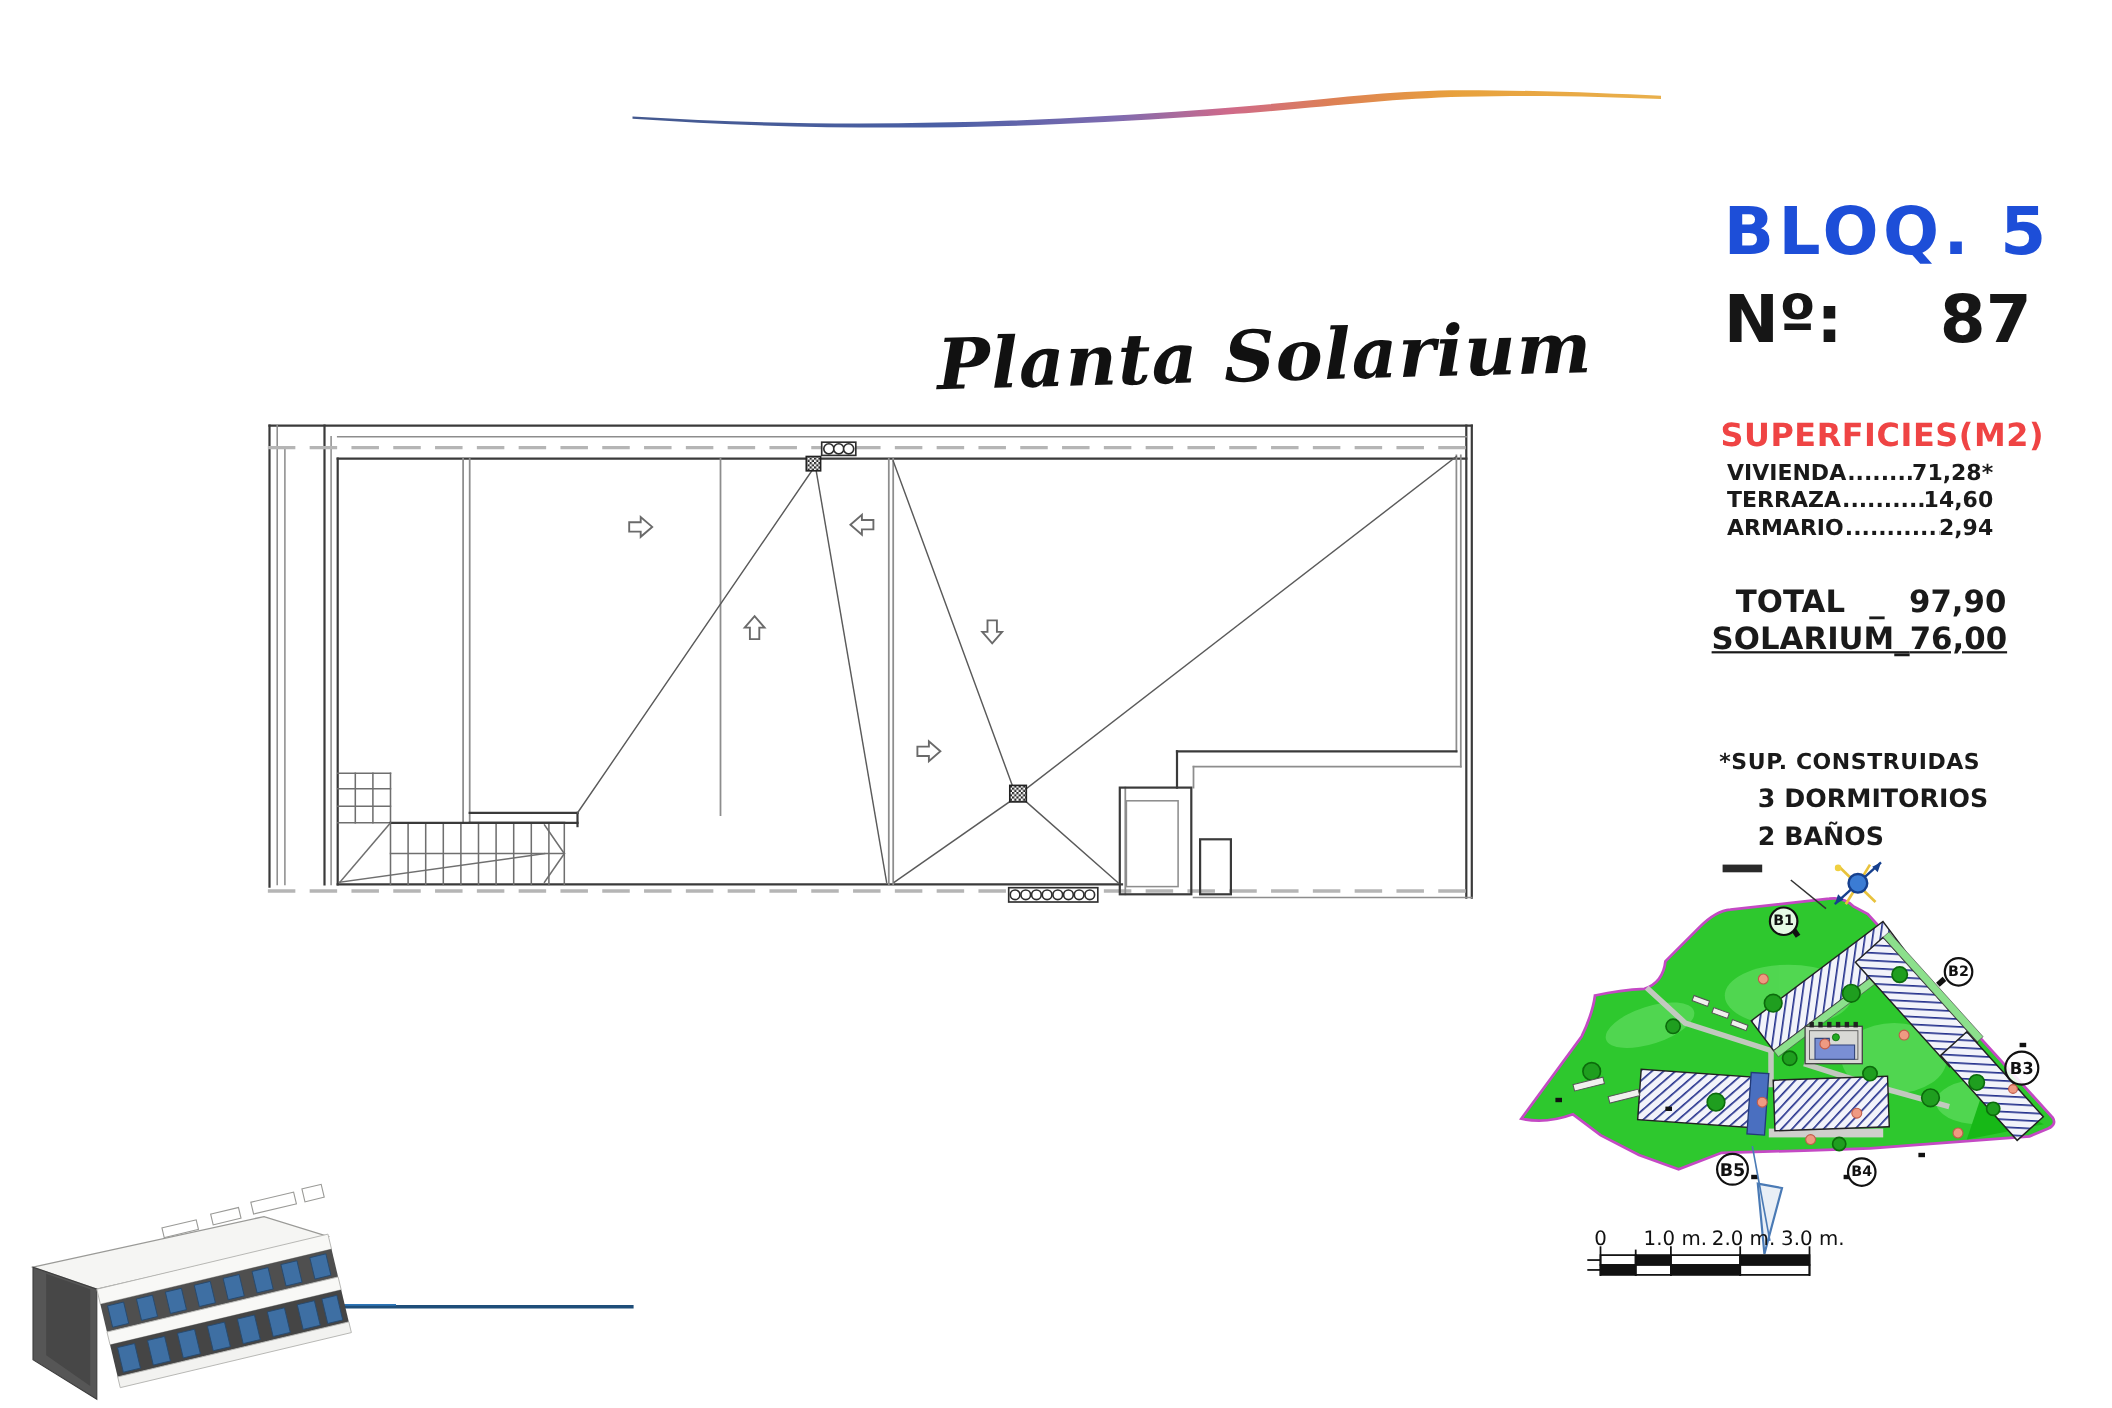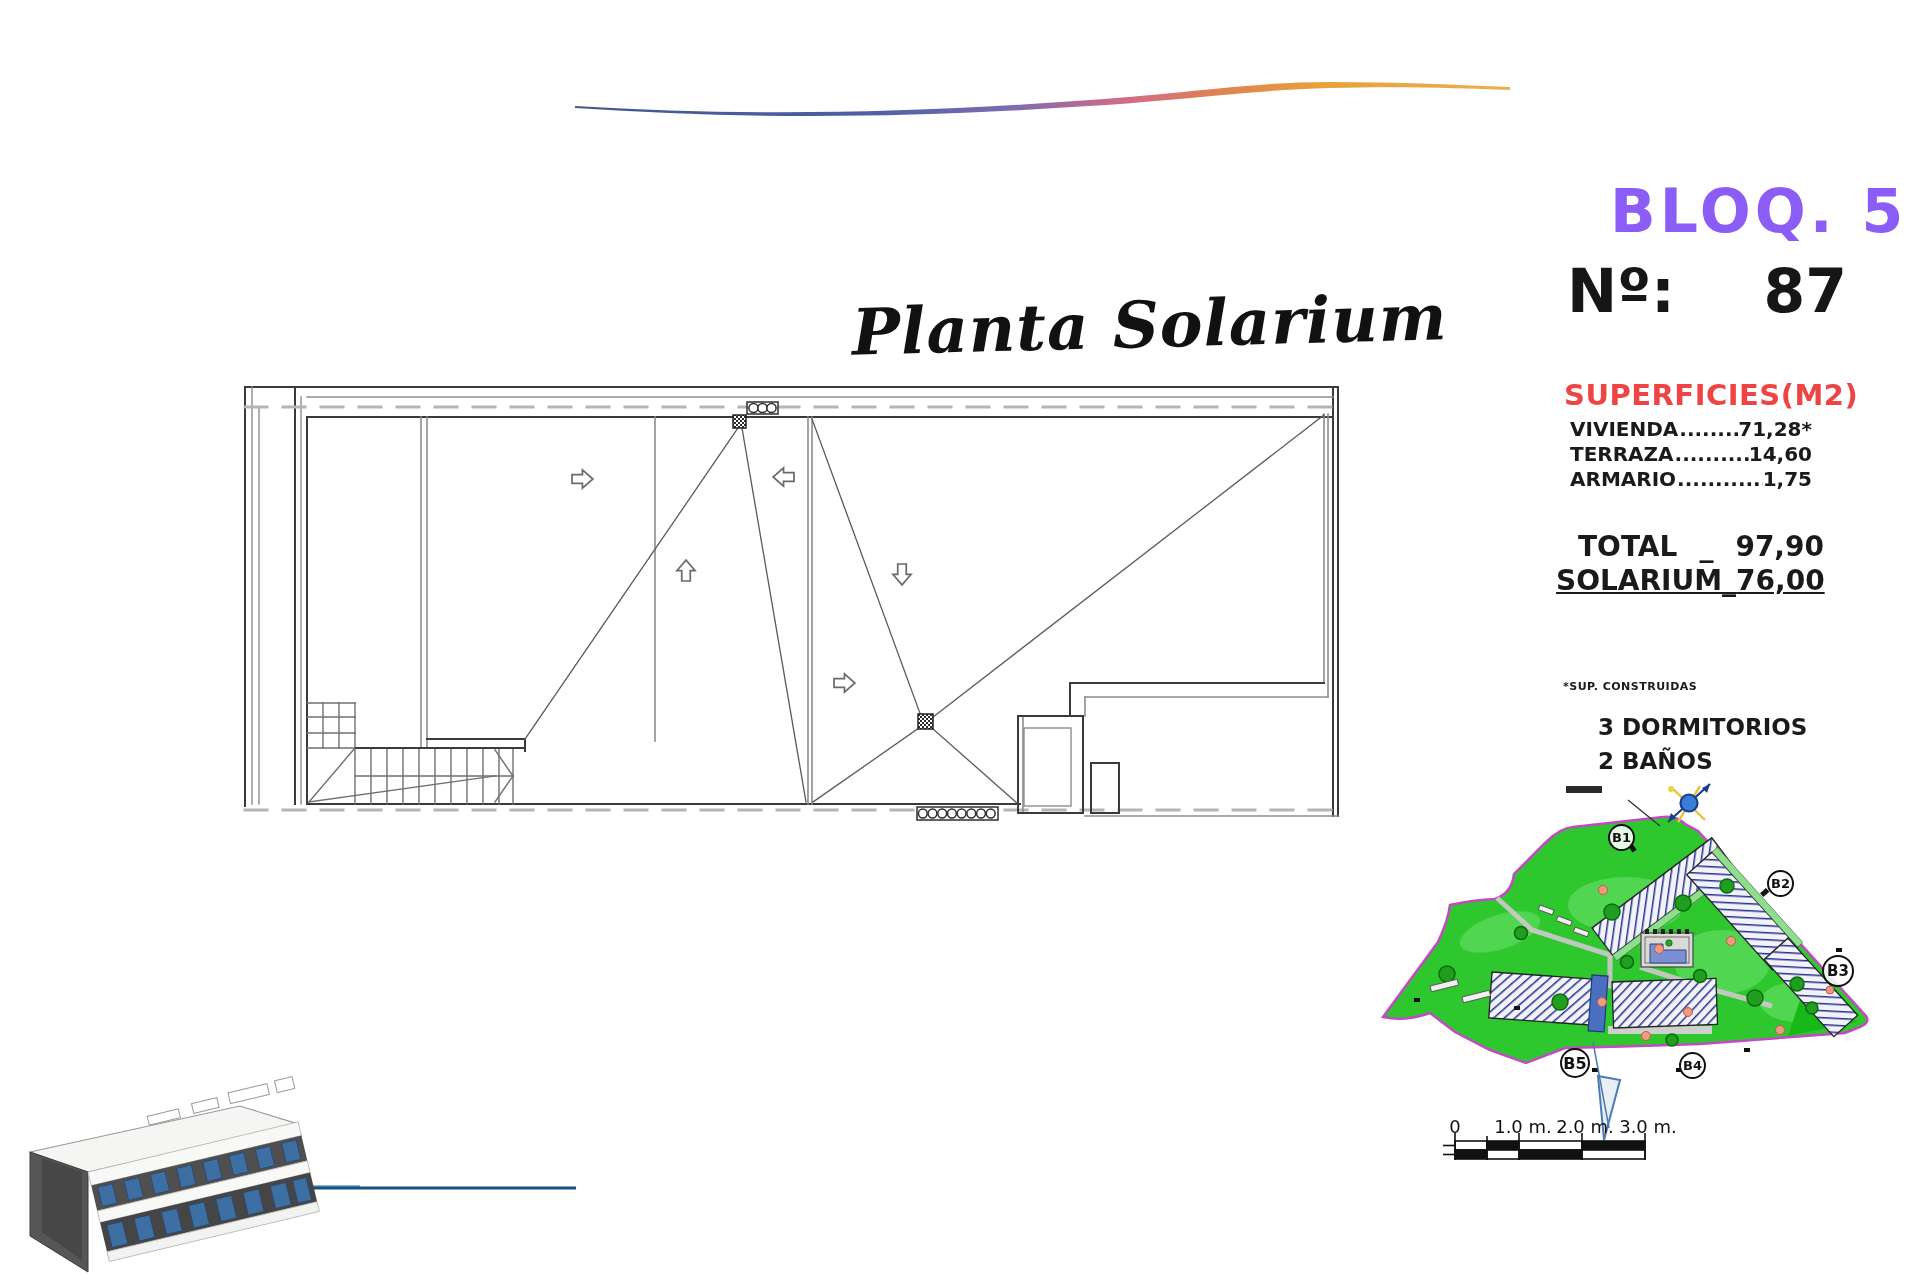--- a/index.html
+++ b/index.html
@@ -7,35 +7,35 @@
        font-family:"DejaVu Sans","Liberation Sans",sans-serif;color:#1a1a1a;}
   #plan-svg{position:absolute;left:0;top:0;width:1920px;height:1280px;z-index:0;}
   .abs{position:absolute;z-index:2;}
 
   .plan-title{left:852px;top:288px;width:520px;height:90px;
     font-family:"DejaVu Serif","Liberation Serif",serif;
     font-style:italic;font-weight:bold;font-size:64px;color:#111;
     transform:rotate(-1.5deg);letter-spacing:1px;white-space:nowrap;}
 
   .blk-title{left:1567px;top:176px;font-size:60px;font-weight:700;
-    letter-spacing:4px;color:#8b5cf6;white-space:nowrap;margin-left:43px;}
+    letter-spacing:4px;color:#1d4ed8;white-space:nowrap;}
   .unit-line{left:1567px;top:256px;width:280px;display:flex;
     justify-content:space-between;font-size:60px;font-weight:700;color:#161616;}
 
   .surf-title{left:1564px;top:378px;font-size:29px;font-weight:700;
     letter-spacing:0.5px;color:#ef4444;white-space:nowrap;}
   .surf-rows{left:1570px;top:417px;width:242px;font-size:20px;font-weight:600;}
   .surf-row{display:flex;align-items:baseline;height:25px;line-height:25px;}
   .surf-row .leader{flex:1;overflow:hidden;white-space:nowrap;letter-spacing:0px;padding:0 1px;}
   .total-row{left:1578px;top:530px;width:246px;display:flex;align-items:baseline;
     justify-content:space-between;font-size:28px;font-weight:700;}
   .solarium-row{left:1556px;top:564px;width:268px;display:flex;align-items:baseline;
     justify-content:space-between;font-size:28px;font-weight:700;text-decoration:underline;}
 
-  .footnote{left:1563px;top:680px;font-size:11px;font-weight:600;letter-spacing:0.5px;white-space:nowrap;}
+  .footnote{left:1563px;top:680px;font-size:20px;font-weight:600;letter-spacing:0.5px;white-space:nowrap;}
   .feat-bed{left:1598px;top:714px;width:236px;text-align:left;font-size:23px;font-weight:700;white-space:nowrap;}
   .feat-bath{left:1598px;top:748px;width:236px;font-size:23px;font-weight:700;white-space:nowrap;}
 
   .scale-label{width:70px;text-align:center;font-size:18px;font-weight:500;color:#111;}
   .sl0{left:1420px;top:1116px;}
   .sl1{left:1488px;top:1116px;}
   .sl2{left:1550px;top:1116px;}
   .sl3{left:1613px;top:1116px;}
 
   .bcircle{width:27px;height:27px;border:2.5px solid #111;border-radius:50%;
@@ -396,21 +396,21 @@
     <span>71,28*</span>
   </div>
   <div class="surf-row">
     <span>TERRAZA</span>
     <span class="leader">......................................</span>
     <span>14,60</span>
   </div>
   <div class="surf-row">
     <span>ARMARIO</span>
     <span class="leader">......................................</span>
-    <span>1,75</span>
+    <span>2,94</span>
   </div>
 </div>
 
 <div class="abs total-row">
   <span>TOTAL</span>
   <span>_</span>
   <span>97,90</span>
 </div>
 <div class="abs solarium-row">
   <span>SOLARIUM_</span>

